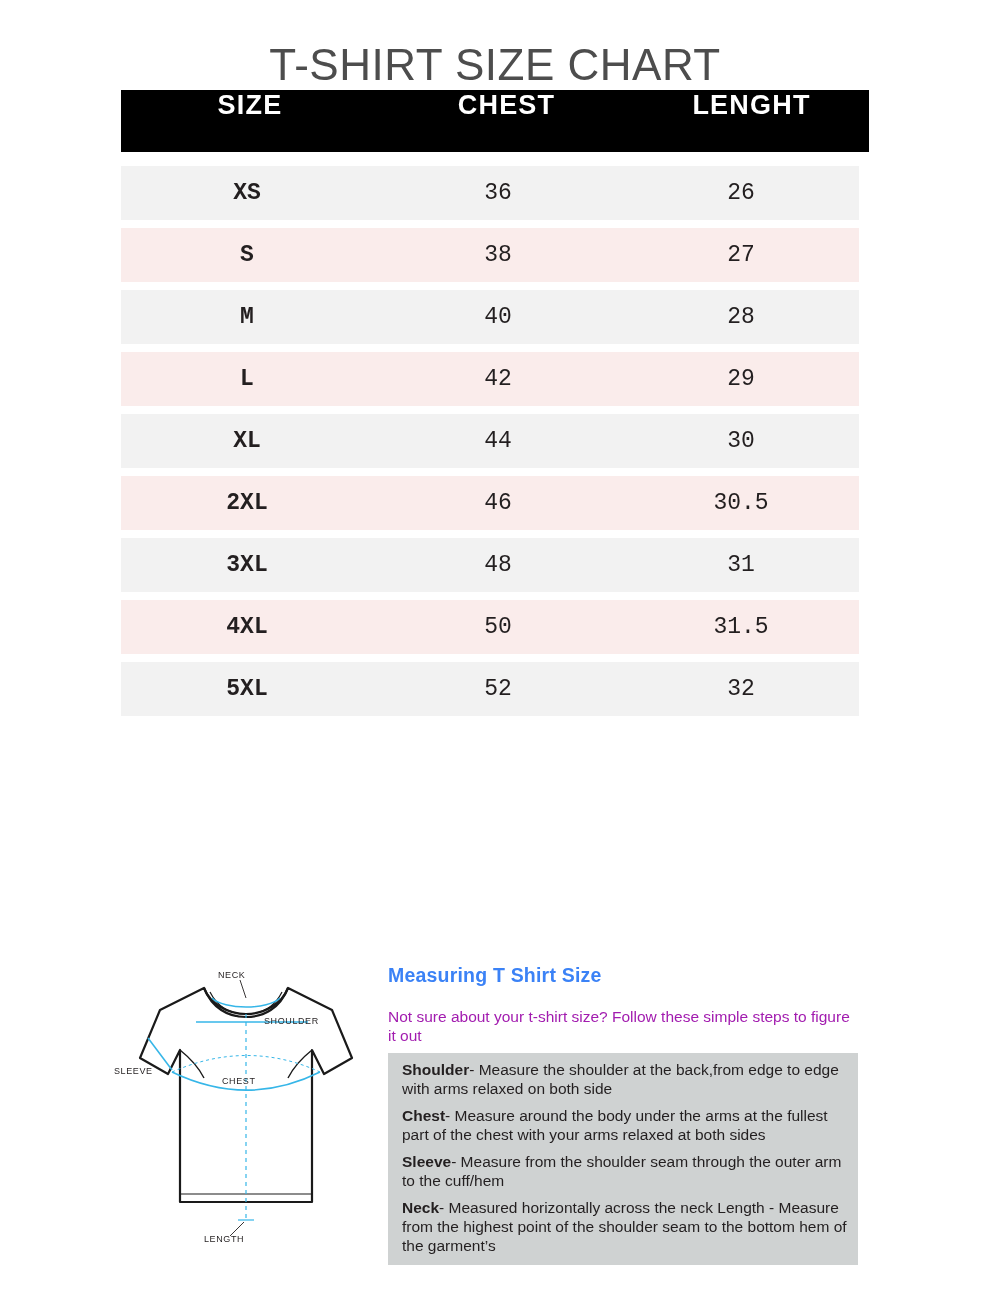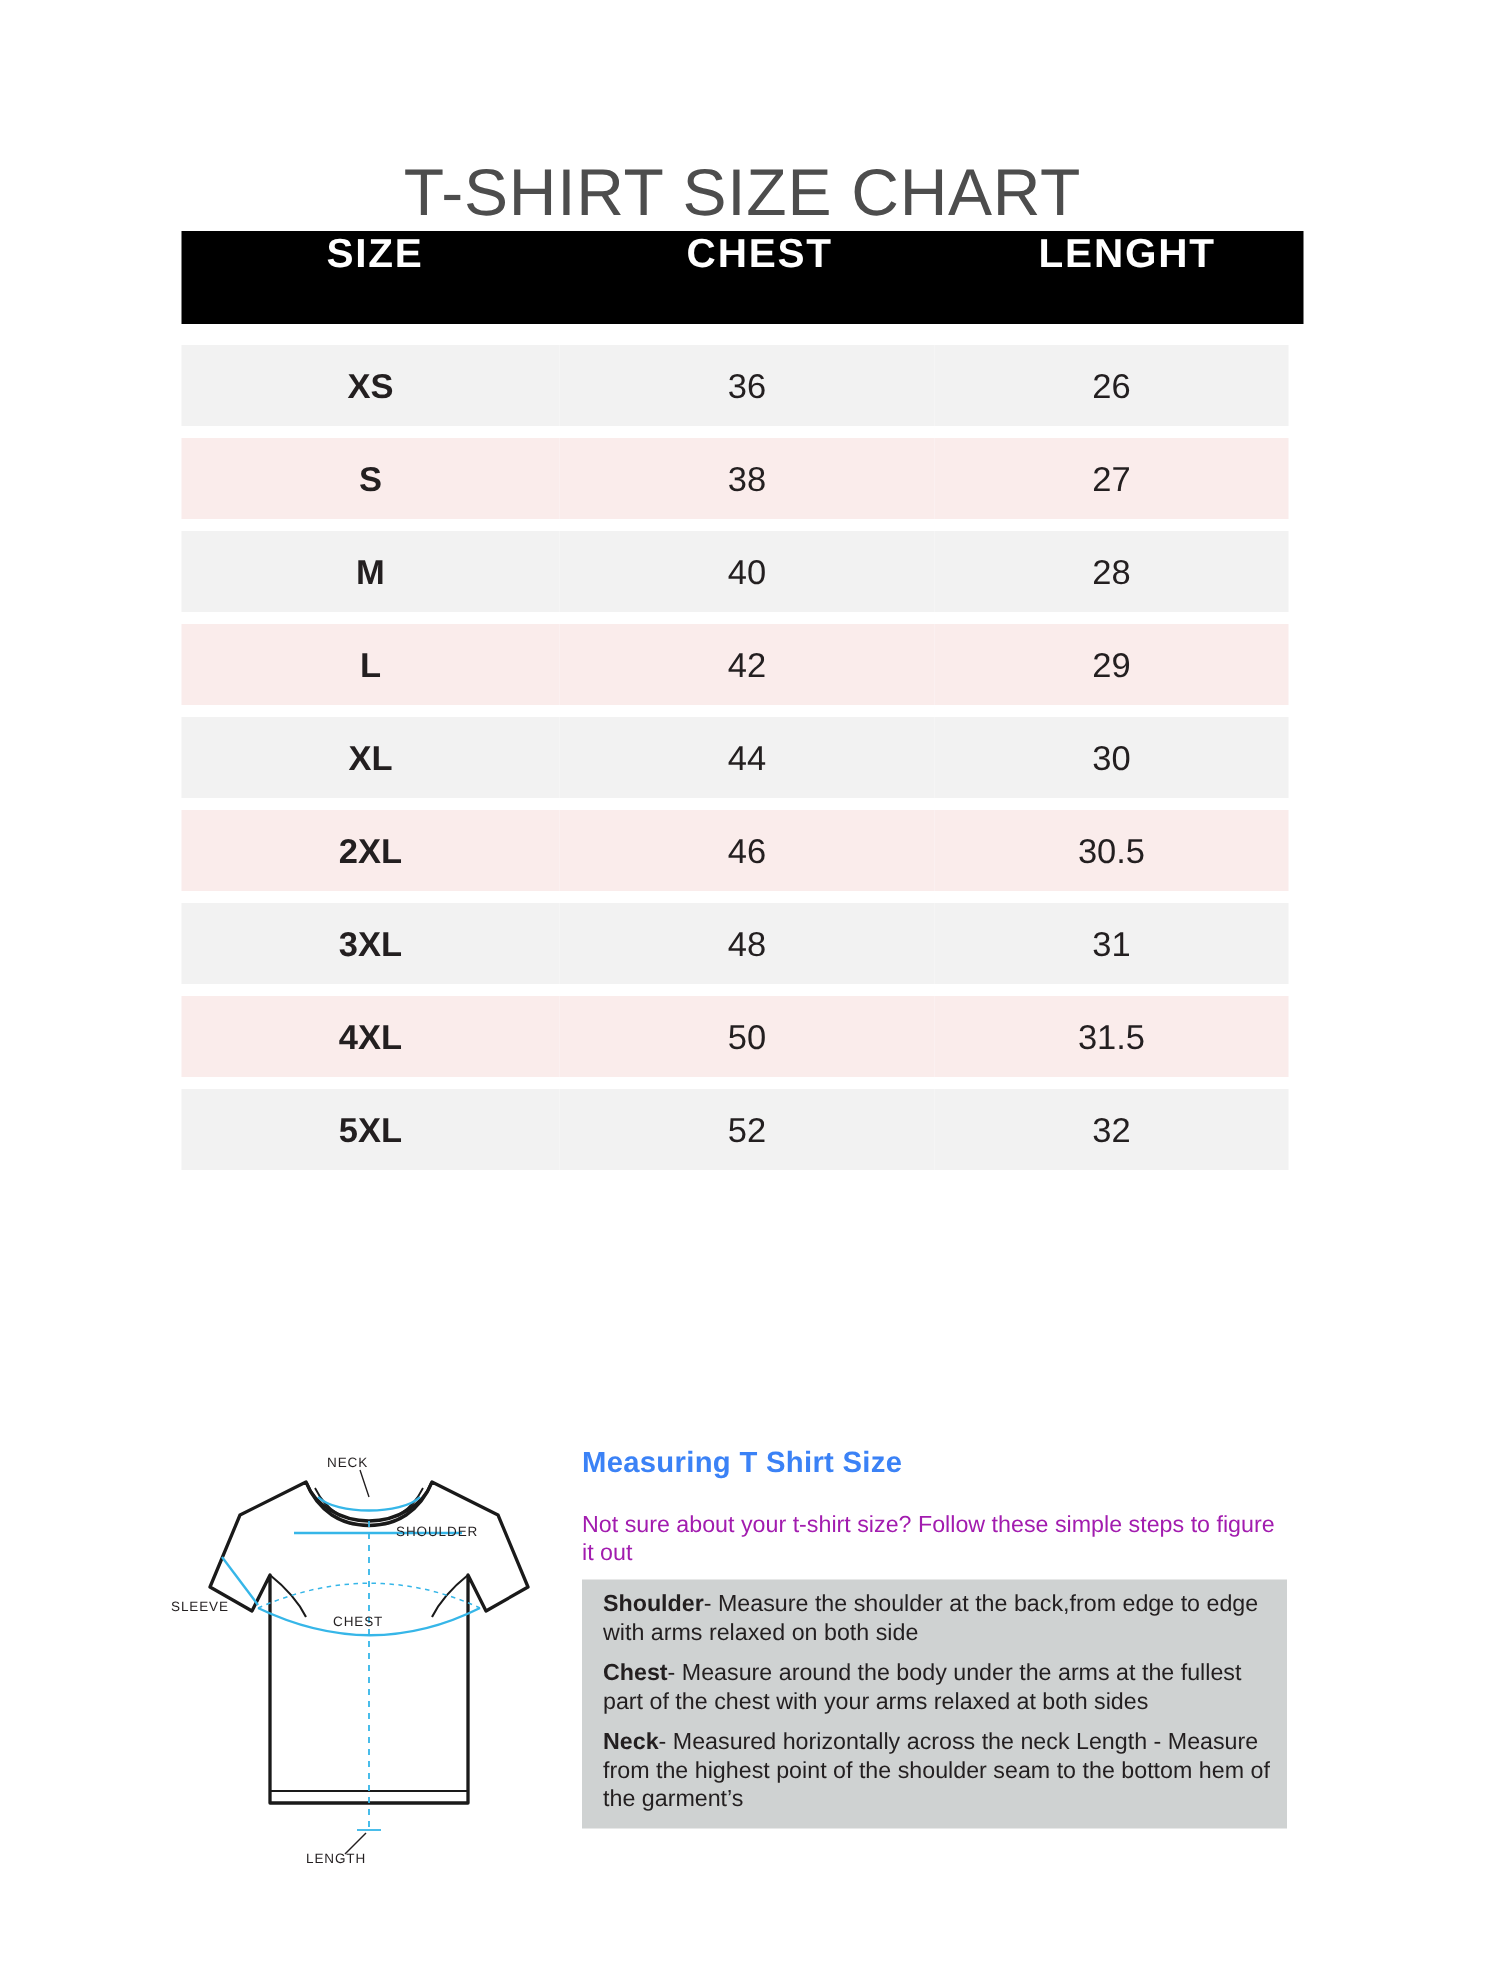--- a/index.html
+++ b/index.html
@@ -18,21 +18,21 @@
     position: relative;
     width: 990px;
     height: 1313px;
   }
   .title {
     text-align: center;
     font-size: 44px;
     font-weight: 400;
     color: #4d4d4d;
     letter-spacing: 0.5px;
-    padding-top: 104px;
+    padding-top: 40px;
     margin: 0;
   }
   .head-band {
     position: relative;
     background: #000;
     height: 62px;
     display: flex;
     align-items: flex-start;
     width: 748px;
     margin: 0 auto;
@@ -47,20 +47,21 @@
   .hcell.c1 { width: 258px; }
   .hcell.c2 { width: 255px; }
   .hcell.c3 { width: 235px; }
   .rows {
     width: 748px;
     margin: 14px auto 0 auto;
   }
   .row {
     display: flex;
     margin-bottom: 8px;
+    font-family: Liberation Mono, monospace;
   }
   .cell {
     height: 54px;
     line-height: 54px;
     text-align: center;
   }
   .cell.c1 { width: 252px; font-weight: bold; font-size: 23px; }
   .cell.c2 { width: 250px; font-size: 23px; font-weight: 400; }
   .cell.c3 { width: 236px; font-size: 23px; font-weight: 400; }
   .row.grey .cell { background: #f2f2f2; }
@@ -207,18 +208,19 @@
         <line x1="118" y1="282" x2="132" y2="268" stroke="#231f20" stroke-width="0.9"></line>
       </svg>
     </div>
 
     <div class="measure">
       <h3>Measuring T Shirt Size</h3>
       <p class="intro">Not sure about your t-shirt size? Follow these simple steps to figure it out</p>
       <div class="grey-box">
         <p><b>Shoulder</b><span>- Measure the shoulder at the back,from edge to edge with arms relaxed on both side</span></p>
         <p><b>Chest</b><span>- Measure around the body under the arms at the fullest part of the chest with your arms relaxed at both sides</span></p>
+        <p><b>Sleeve</b><span>- Measure from the shoulder seam through the outer arm to the cuff/hem</span></p>
         <p><b>Neck</b><span>- Measured horizontally across the neck Length - Measure from the highest point of the shoulder seam to the bottom hem of the garment’s</span></p>
       </div>
     </div>
 
   </div>
 </div>
 
 </body></html>

